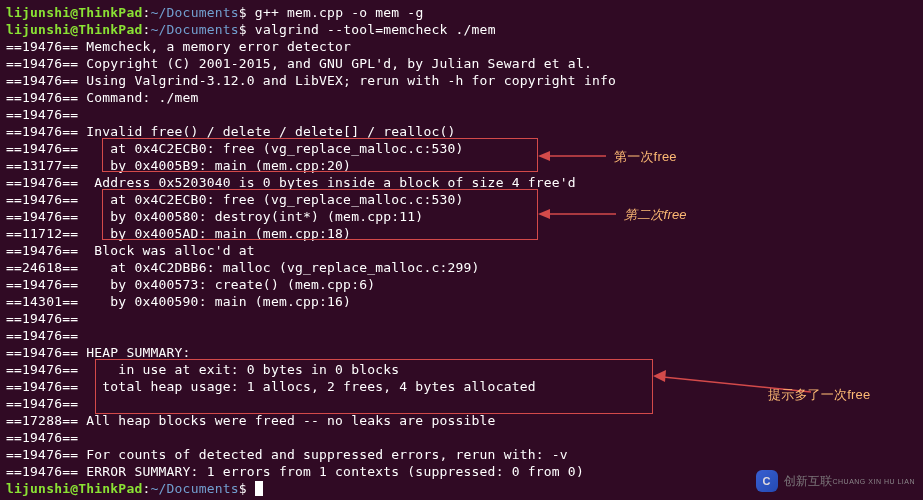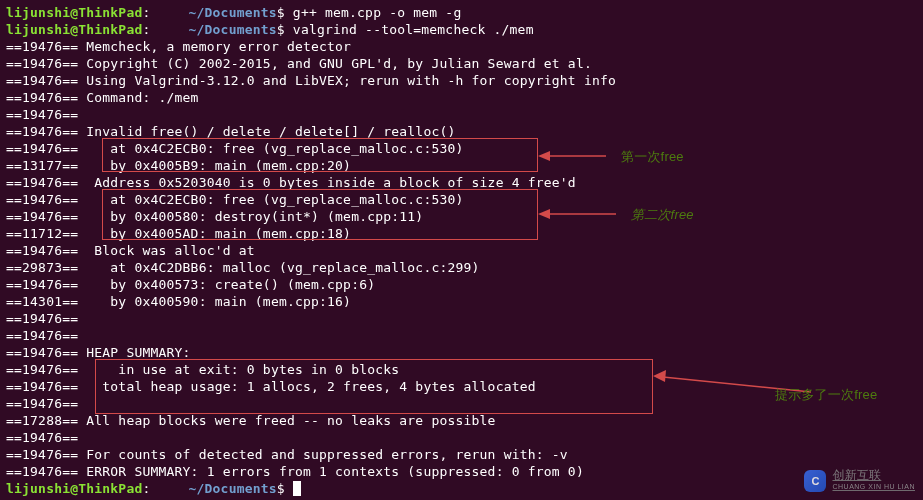--- a/index.html
+++ b/index.html
@@ -13,43 +13,42 @@
     height: 500px;
     overflow: hidden;
     position: relative;
   }
   .terminal {
     padding: 4px 6px;
     white-space: pre;
     color: #ffffff;
   }
   .green { color: #8ae234; font-weight: bold; }
-  .blue  { color: #729fcf; font-weight: bold; margin-left: 38px; }
+  .blue  { color: #729fcf; font-weight: normal; }
   .cursor {
     display: inline-block;
     width: 8px;
     height: 15px;
     background: #ffffff;
     vertical-align: text-bottom;
   }
   .annot {
     position: absolute;
     pointer-events: none;
   }
   .box {
     position: absolute;
     border: 1px solid #d34a4a;
   }
   .label {
     position: absolute;
-    color: #4d7c0f;
+    color: #fdba74;
     font-family: "Microsoft YaHei", sans-serif;
     font-size: 13px;
     white-space: nowrap;
-    margin-left: 7px;
   }
   svg.arrow { position: absolute; }
   svg.arrow line { stroke: #d34a4a; stroke-width: 1.5; }
   svg.arrow polygon { fill: #d34a4a; }
   .watermark {
     position: absolute;
     right: 8px;
     bottom: 8px;
     color: #7b7b7b;
     font-family: "Microsoft YaHei", sans-serif;
@@ -64,43 +63,43 @@
     height: 22px;
     border-radius: 6px;
     background: linear-gradient(135deg,#3a6ff0,#2255cc);
     display: flex;
     align-items: center;
     justify-content: center;
     color: #fff;
     font-weight: bold;
     font-size: 11px;
   }
-  .wm-text { display: flex; flex-direction: column; line-height: 11px; text-decoration: underline; }
+  .wm-text { display: flex; line-height: 11px; }
   .wm-text span:first-child { font-size: 12px; color: #888; }
   .wm-text span:last-child { font-size: 7px; color: #9a9a9a; letter-spacing: 0.5px; }
 </style>
 </head>
 <body>
 
 <div class="terminal"><span><span class="green">lijunshi@ThinkPad</span><span>:</span><span class="blue">~/Documents</span><span>$ </span></span><span>g++ mem.cpp -o mem -g</span>
 <span><span class="green">lijunshi@ThinkPad</span><span>:</span><span class="blue">~/Documents</span><span>$ </span></span><span>valgrind --tool=memcheck ./mem</span>
 <span>==19476== Memcheck, a memory error detector</span>
-<span>==19476== Copyright (C) 2002-2015, and GNU GPL'd, by Julian Seward et al.</span>
+<span>==19476== Copyright (C) 2001-2015, and GNU GPL'd, by Julian Seward et al.</span>
 <span>==19476== Using Valgrind-3.12.0 and LibVEX; rerun with -h for copyright info</span>
 <span>==19476== Command: ./mem</span>
 <span>==19476== </span>
 <span>==19476== Invalid free() / delete / delete[] / realloc()</span>
 <span>==19476==    at 0x4C2ECB0: free (vg_replace_malloc.c:530)</span>
 <span>==13177==    by 0x4005B9: main (mem.cpp:20)</span>
 <span>==19476==  Address 0x5203040 is 0 bytes inside a block of size 4 free'd</span>
 <span>==19476==    at 0x4C2ECB0: free (vg_replace_malloc.c:530)</span>
 <span>==19476==    by 0x400580: destroy(int*) (mem.cpp:11)</span>
 <span>==11712==    by 0x4005AD: main (mem.cpp:18)</span>
 <span>==19476==  Block was alloc'd at</span>
-<span>==29873==    at 0x4C2DBB6: malloc (vg_replace_malloc.c:299)</span>
+<span>==24618==    at 0x4C2DBB6: malloc (vg_replace_malloc.c:299)</span>
 <span>==19476==    by 0x400573: create() (mem.cpp:6)</span>
 <span>==14301==    by 0x400590: main (mem.cpp:16)</span>
 <span>==19476== </span>
 <span>==19476== </span>
 <span>==19476== HEAP SUMMARY:</span>
 <span>==19476==     in use at exit: 0 bytes in 0 blocks</span>
 <span>==19476==   total heap usage: 1 allocs, 2 frees, 4 bytes allocated</span>
 <span>==19476== </span>
 <span>==17288== All heap blocks were freed -- no leaks are possible</span>
 <span>==19476== </span>

